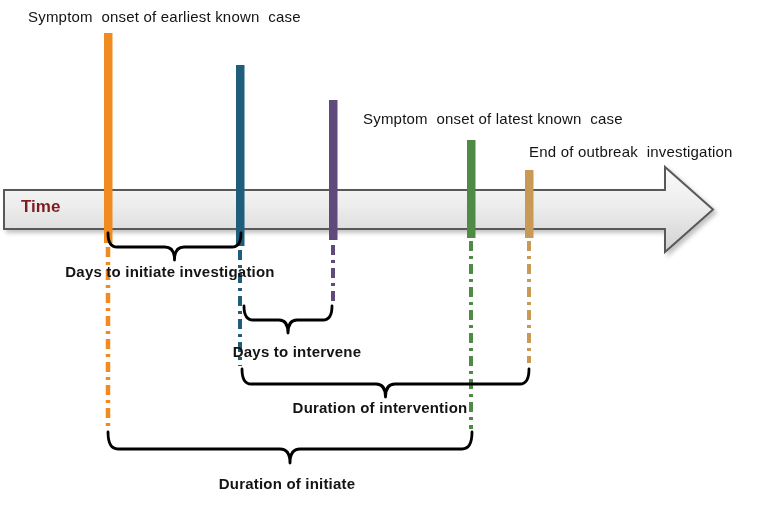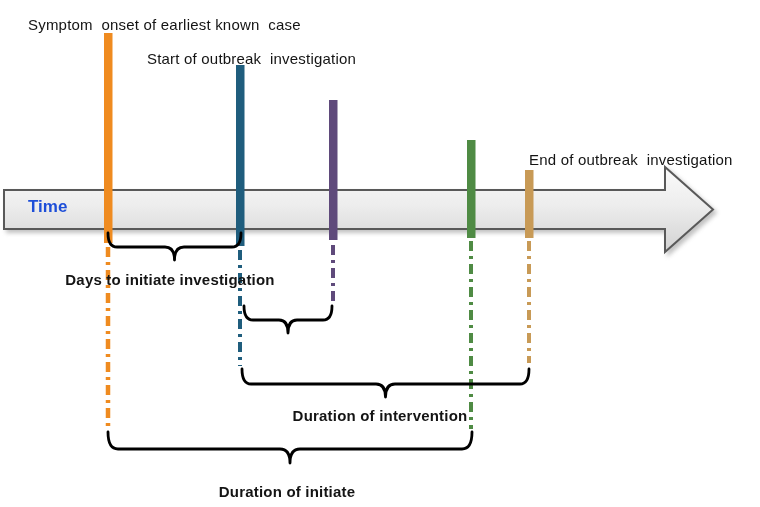--- a/index.html
+++ b/index.html
@@ -3,26 +3,26 @@
 <meta charset="utf-8">
 <style>
   html,body{margin:0;padding:0;background:#ffffff;}
   .stage{
     position:relative;width:760px;height:507px;background:#ffffff;overflow:hidden;
     font-family:"Liberation Sans","DejaVu Sans",sans-serif;color:#141414;
   }
   .stage svg{position:absolute;left:0;top:0;}
   .lbl{
     position:absolute;font-size:15px;line-height:18px;letter-spacing:.2px;
-    white-space:pre;color:#141414;margin-top:8px;
+    white-space:pre;color:#141414;
   }
   .lbl.centered{transform:translateX(-50%);font-weight:bold;}
   .time-lbl{
-    position:absolute;left:28px;top:197px;font-size:17px;line-height:20px;
-    font-weight:bold;color:#1d4ed8;
+    position:absolute;left:21px;top:197px;font-size:17px;line-height:20px;
+    font-weight:bold;color:#7f1d1d;
   }
   .arrow-shape{filter:drop-shadow(3px 3px 2px rgba(120,120,120,.45));}
 </style>
 </head>
 <body>
 
 <div class="stage">
 
   <svg width="760" height="507" viewBox="0 0 760 507">
     <defs>
@@ -49,20 +49,21 @@
 
     <path d="M108,233 Q108,247 117,247 L165,247 Q174.5,247 174.5,260 Q174.5,247 184,247 L232,247 Q241,247 241,233" fill="none" stroke="#000000" stroke-width="2.8" stroke-linecap="round" stroke-linejoin="round"></path>
     <path d="M244,306 Q244,320 253,320 L279,320 Q288,320 288,333 Q288,320 297,320 L323,320 Q332,320 332,306" fill="none" stroke="#000000" stroke-width="2.8" stroke-linecap="round" stroke-linejoin="round"></path>
     <path d="M242,369 Q242,384 251,384 L376,384 Q385.5,384 385.5,397 Q385.5,384 395,384 L520,384 Q529,384 529,369" fill="none" stroke="#000000" stroke-width="2.8" stroke-linecap="round" stroke-linejoin="round"></path>
     <path d="M108,432 Q108,449 118,449 L280,449 Q290,449 290,463 Q290,449 300,449 L462,449 Q472,449 472,432" fill="none" stroke="#000000" stroke-width="2.8" stroke-linecap="round" stroke-linejoin="round"></path>
   </svg>
 
   <div class="time-lbl">Time</div>
 
   <div class="lbl" style="left:28px;top:8px;">Symptom  onset of earliest known  case</div>
-  <div class="lbl" style="left:147px;top:42px;">Start of outbreak  investigation</div>
+  <div class="lbl" style="left:363px;top:110px;">Symptom  onset of latest known  case</div>
   <div class="lbl" style="left:529px;top:143px;">End of outbreak  investigation</div>
 
   <div class="lbl centered" style="left:170px;top:263px;">Days to initiate investigation</div>
+  <div class="lbl centered" style="left:297px;top:343px;">Days to intervene</div>
   <div class="lbl centered" style="left:380px;top:399px;">Duration of intervention</div>
   <div class="lbl centered" style="left:287px;top:475px;">Duration of initiate</div>
 
 </div>
 
 </body></html>

